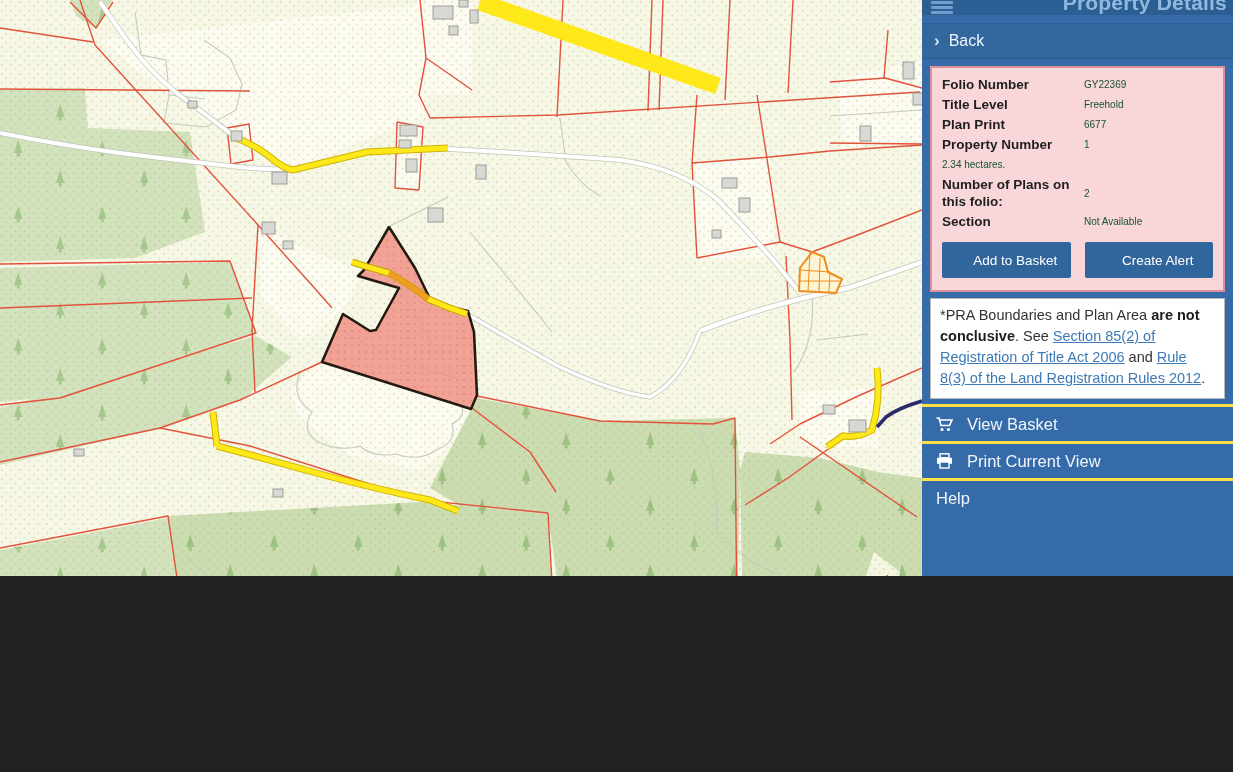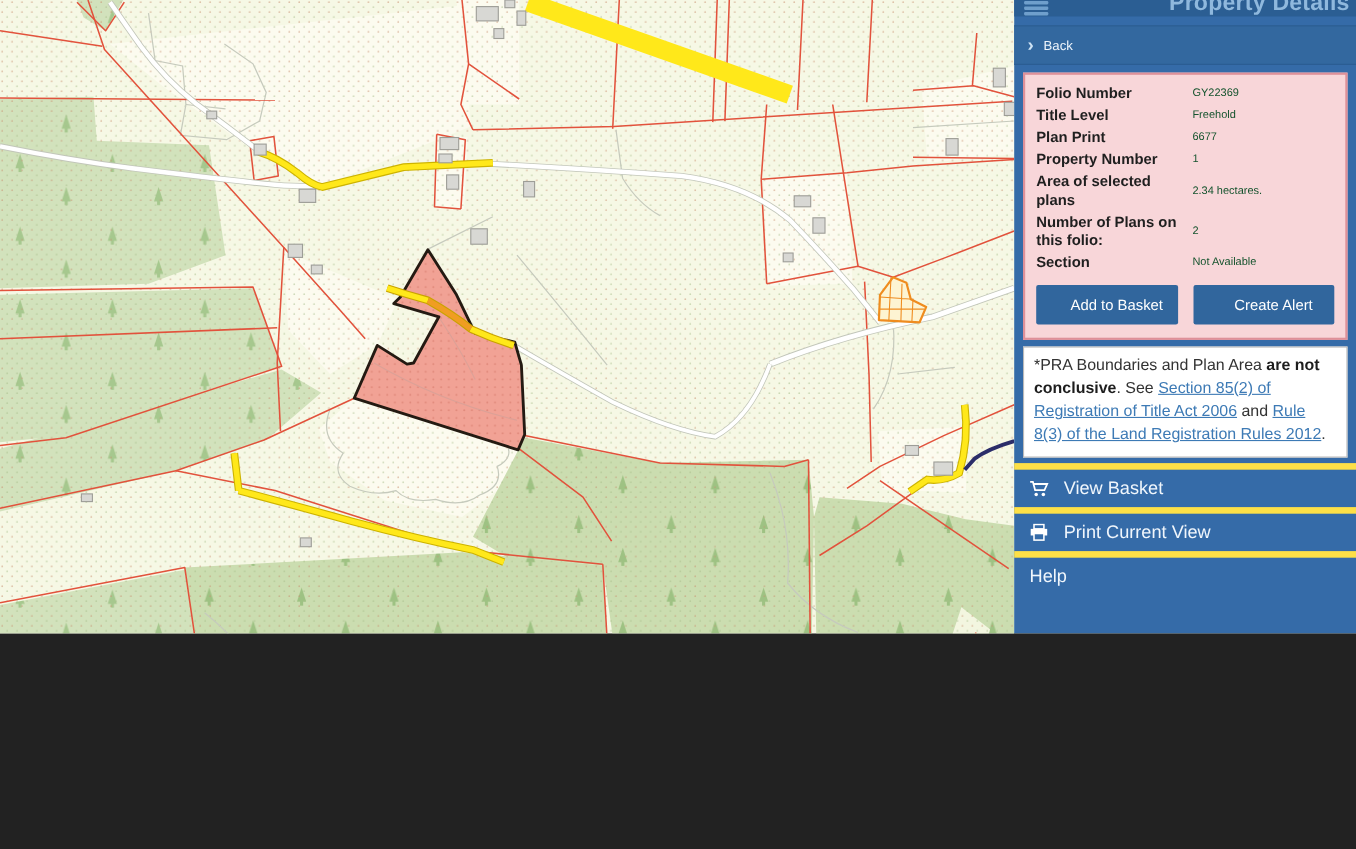--- a/index.html
+++ b/index.html
@@ -10,37 +10,37 @@
 
   
   .sidebar{position:absolute;left:922px;top:0;width:311px;height:772px;background:#356ba8;color:#eef5fc;}
   .sb-header{position:relative;height:15px;background:#2b5e93;overflow:hidden;}
   .sb-title{position:absolute;right:6px;top:-9px;font-size:21px;font-weight:bold;color:#8fb8dd;letter-spacing:.2px;white-space:nowrap;}
   .hamburger{position:absolute;left:9px;top:1px;width:22px;height:14px;cursor:pointer;}
   .hamburger i{display:block;height:3px;margin-bottom:2px;background:#6f9fcc;border-radius:1px;}
   .back-row{margin-top:8px;height:34px;display:flex;align-items:center;background:#33689f;
             border-top:1px solid #2b5d92;border-bottom:1px solid #2b5d92;cursor:pointer;}
   .back-chevron{margin-left:12px;font-size:17px;color:#cfe3f5;font-weight:bold;}
-  .back-label{margin-left:9px;font-size:12px;color:#eef5fc;}
+  .back-label{margin-left:9px;font-size:16px;color:#eef5fc;}
 
   .pink-panel{margin:7px 8px 0 8px;background:#f8d6d9;border:2px solid #de9099;padding:8px 10px 12px 10px;color:#222;}
   .pd-row{display:flex;margin-bottom:3px;align-items:center;}
   .pd-label{width:142px;flex:0 0 142px;font-weight:bold;font-size:13.5px;line-height:17px;color:#1f1f1f;}
   .pd-value{font-size:10px;line-height:17px;color:#14532d;}
   .pd-buttons{display:flex;gap:14px;margin-top:12px;}
   .pd-buttons button{flex:1;height:36px;background:#31669d;color:#fff;border:none;font-size:13.5px;
                      font-family:"Liberation Sans",sans-serif;cursor:pointer;border-radius:2px;padding-left:24px;}
 
   .disclaimer{margin:6px 8px 0 8px;background:#fff;border:1px solid #b9b9b9;padding:6px 9px 9px 9px;
               font-size:14.5px;line-height:21px;color:#333;}
   .disclaimer b{color:#1d1d1d;}
   .disclaimer a{color:#3d7ab5;text-decoration:underline;cursor:pointer;}
 
   .sb-menu{margin-top:5px;}
-  .menu-row{display:flex;align-items:center;height:34px;border-top:6px solid #fde047;cursor:pointer;}
+  .menu-row{display:flex;align-items:center;height:34px;border-top:3px solid #fde047;cursor:pointer;}
   .menu-row:last-child{border-bottom:0;text-align:center;}
   .menu-icon{width:22px;margin-left:14px;display:flex;align-items:center;}
   .menu-label{margin-left:9px;font-size:16.5px;color:#f0f6fc;}
   .menu-label.noicon{margin-left:14px;}
 </style>
 </head>
 <body>
 
 <div class="app">
 
@@ -254,21 +254,20 @@
       </div>
       <div class="pd-row">
         <span class="pd-label">Plan Print</span>
         <span class="pd-value">6677</span>
       </div>
       <div class="pd-row">
         <span class="pd-label">Property Number</span>
         <span class="pd-value">1</span>
       </div>
       <div class="pd-row">
-        <span class="pd-label">Area of selected plans</span>
         <span class="pd-value">2.34 hectares.</span>
       </div>
       <div class="pd-row">
         <span class="pd-label">Number of Plans on this folio:</span>
         <span class="pd-value">2</span>
       </div>
       <div class="pd-row">
         <span class="pd-label">Section</span>
         <span class="pd-value">Not Available</span>
       </div>

